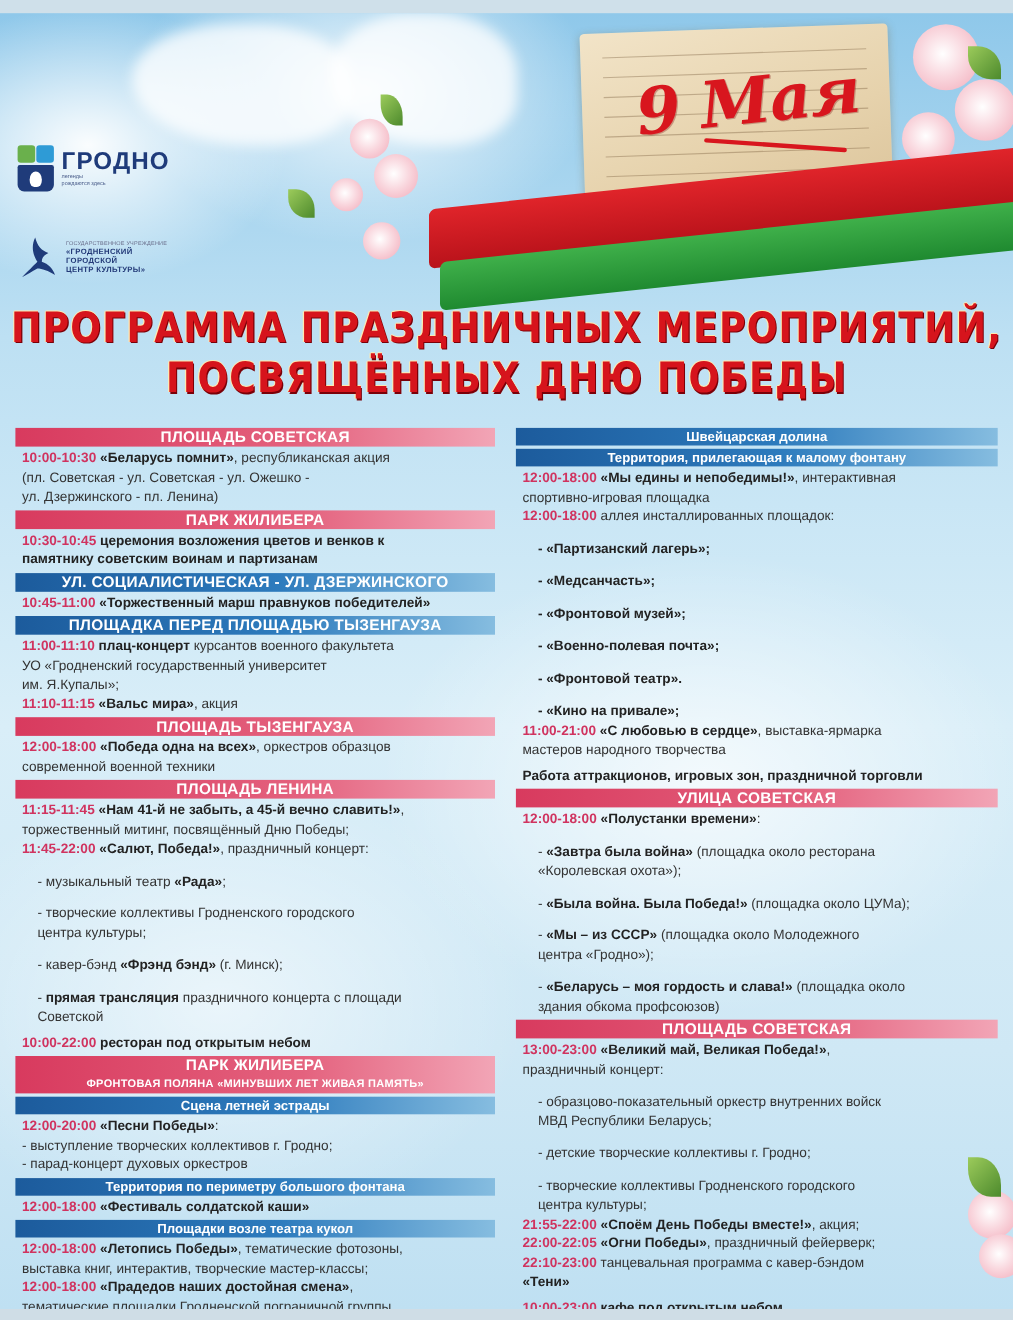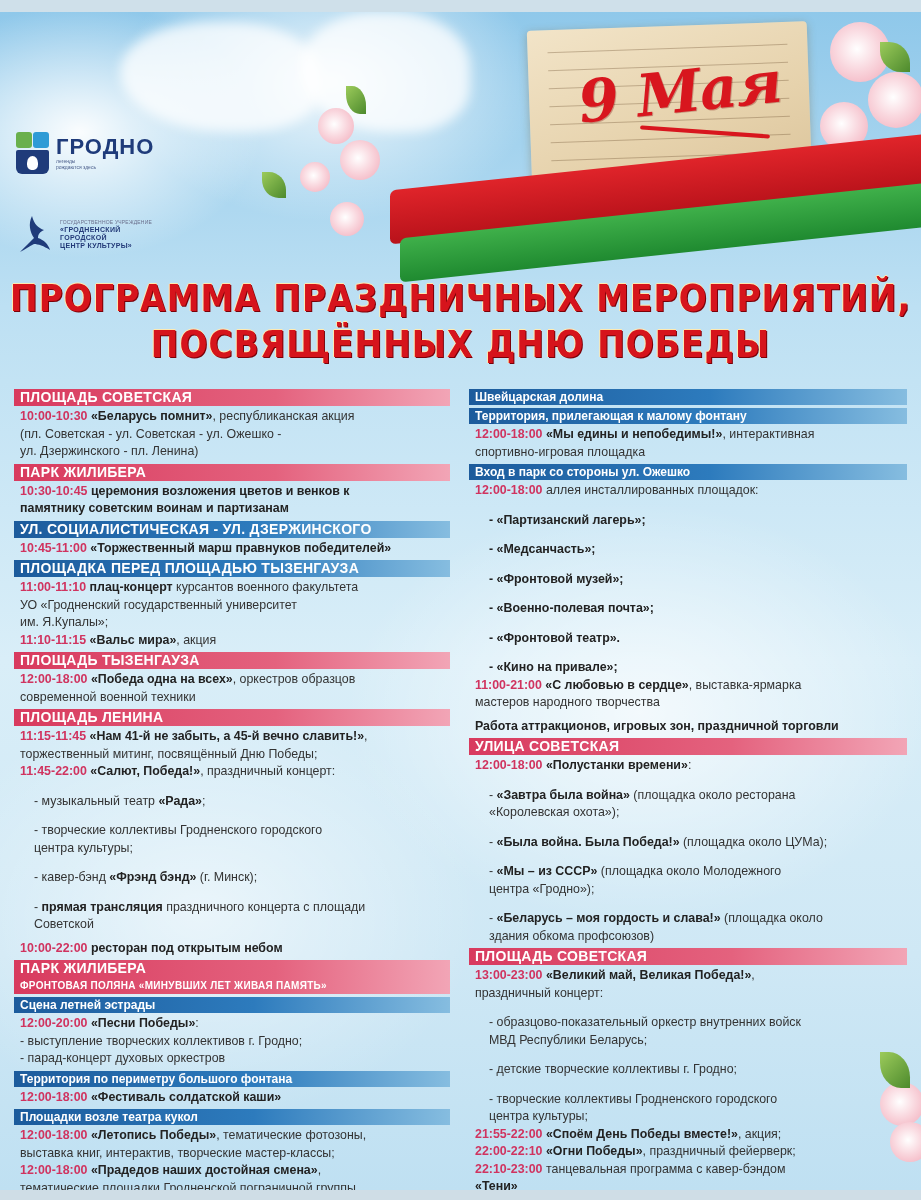--- a/index.html
+++ b/index.html
@@ -73,20 +73,21 @@
 
   
   .col { position: absolute; top: 374px; }
   .col-left { left: 14px; width: 436px; }
   .col-right { left: 469px; width: 438px; }
 
   .hdr {
     font-weight: 700; color: #fff; text-transform: none;
     font-size: 14px; line-height: 17px; padding: 0 6px; margin: 3px 0 2px;
     letter-spacing: 0.3px;
+    text-align: center;
   }
   .hdr.pink { background: linear-gradient(90deg, #d83a5e 0%, #e4627e 60%, #f2a5b6 100%); }
   .hdr.blue { background: linear-gradient(90deg, #1c5b9c 0%, #2d7bbd 55%, #86bde0 100%); }
   .hdr.sub { font-size: 12px; line-height: 16px; letter-spacing: 0; }
   .hdr .line2 { display: block; font-size: 10px; }
 
   .entry { font-size: 12.4px; line-height: 17.5px; color: #333; padding-left: 6px; }
   .time { color: #d0335f; font-weight: 700; }
   .b { font-weight: 700; color: #222; }
   .bullet { padding-left: 20px; margin-top: 12px; }
@@ -244,21 +245,20 @@
   <div class="col col-right">
     <div class="hdr blue sub">Швейцарская долина</div>
 
     <div class="hdr blue sub">Территория, прилегающая к малому фонтану</div>
     <div class="entry">
       <span class="time">12:00-18:00</span>
       <span class="b">«Мы едины и непобедимы!»</span><span>, интерактивная</span><br>
       <span>спортивно-игровая площадка</span>
     </div>
 
-    <div class="hdr blue sub">Вход в парк со стороны ул. Ожешко</div>
     <div class="entry">
       <span class="time">12:00-18:00</span><span> аллея инсталлированных площадок:</span>
     </div>
     <div class="entry bullet b">- <span>«Партизанский лагерь»;</span></div>
     <div class="entry bullet b">- <span>«Медсанчасть»;</span></div>
     <div class="entry bullet b">- <span>«Фронтовой музей»;</span></div>
     <div class="entry bullet b">- <span>«Военно-полевая почта»;</span></div>
     <div class="entry bullet b">- <span>«Фронтовой театр».</span></div>
     <div class="entry bullet b">- <span>«Кино на привале»;</span></div>
     <div class="entry">
@@ -284,21 +284,21 @@
       <span class="time">13:00-23:00</span>
       <span class="b">«Великий май, Великая Победа!»</span><span>,</span><br>
       <span>праздничный концерт:</span>
     </div>
     <div class="entry bullet"><span>- образцово-показательный оркестр внутренних войск</span><br><span>МВД Республики Беларусь;</span></div>
     <div class="entry bullet">- детские творческие коллективы г. Гродно;</div>
     <div class="entry bullet"><span>- творческие коллективы Гродненского городского</span><br><span>центра культуры;</span></div>
     <div class="entry">
       <span class="time">21:55-22:00</span>
       <span class="b">«Споём День Победы вместе!»</span><span>, акция;</span><br>
-      <span class="time">22:00-22:10</span>
+      <span class="time">22:00-22:05</span>
       <span class="b">«Огни Победы»</span><span>, праздничный фейерверк;</span><br>
       <span class="time">22:10-23:00</span><span> танцевальная программа с кавер-бэндом</span><br>
       <span class="b">«Тени»</span>
     </div>
     <div class="gap"></div>
     <div class="entry">
       <span class="time">10:00-23:00</span>
       <span class="b">кафе под открытым небом</span>
     </div>
   </div>

